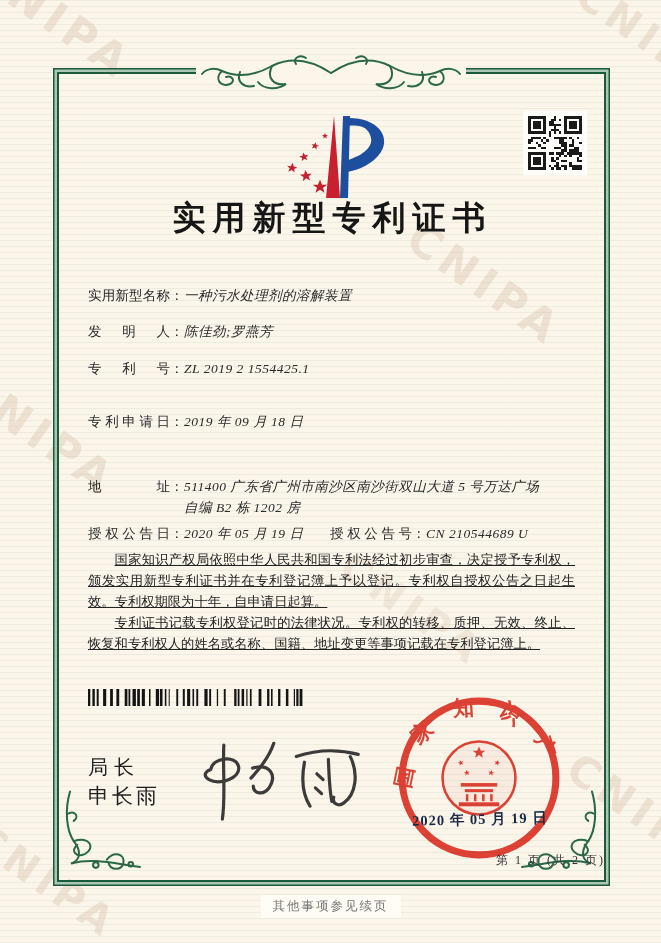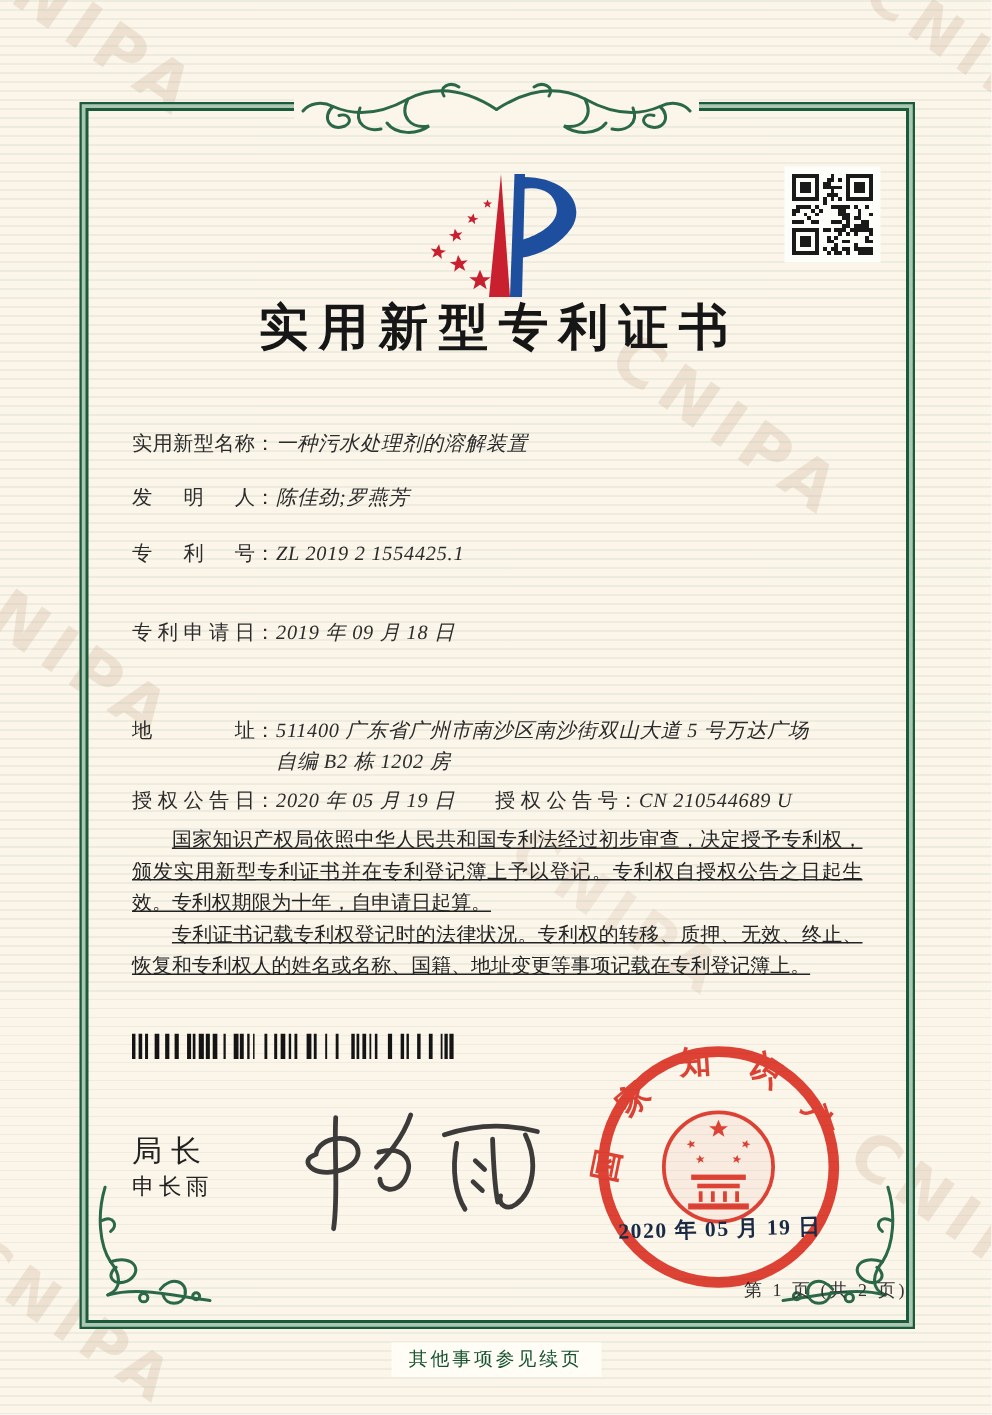--- a/index.html
+++ b/index.html
@@ -35,28 +35,28 @@
   .frow{position:absolute; left:0; font-size:13.5px; white-space:nowrap;}
   .flabel{display:inline-block; width:82px; text-align:justify; text-align-last:justify; vertical-align:top;}
   .fcolon{display:inline-block; width:14px;}
   .fvalue{letter-spacing:0.5px;font-style:italic;}
   .addr2{padding-left:96px;}
   .grant2{position:absolute; left:242px; top:0;}
   .paras{left:88px; top:549px; width:487px; font-size:13.3px; line-height:21px; text-align:justify; color:#242424;}
   .paras p{margin:0; text-indent:2em;text-decoration:underline;}
   .barcode{left:88px; top:689px; width:215px; height:17px;}
   .director-title{left:88px; top:754px; font-size:20px; letter-spacing:6px; font-family:"Liberation Sans","DejaVu Sans",sans-serif; color:#222;}
-  .director-name{left:88px; top:782px; font-size:15px; letter-spacing:3px; font-family:"Liberation Sans","DejaVu Sans",sans-serif; color:#222;}
+  .director-name{left:88px; top:782px; font-size:21px; letter-spacing:3px; font-family:"Liberation Sans","DejaVu Sans",sans-serif; color:#222;}
   .signature{left:193px; top:733px; width:180px; height:90px; z-index:3;}
   .seal{left:393px; top:692px; width:172px; height:172px; z-index:3; mix-blend-mode:multiply;}
   .seal-date{left:405px; top:810px; width:150px; text-align:center; z-index:4;
     font-size:14.5px; letter-spacing:1px; color:#1b2a44; transform:rotate(-1.5deg); font-weight:bold;}
   .page-indicator{left:60px; right:56px; top:852px; text-align:right; font-size:12px; letter-spacing:2px; color:#333;}
   .footer-note{left:0; right:0; top:895px; text-align:center; z-index:2;}
-  .footer-note span{display:inline-block; background:#fffdf6; padding:3px 12px; font-size:12.5px; letter-spacing:2px; color:#14532d;}
+  .footer-note span{display:inline-block; background:#fffdf6; padding:3px 12px; font-size:12.5px; letter-spacing:2px; color:#737373;}
   .ornament{left:50%; top:50px; transform:translateX(-50%); z-index:2;}
   .flourish{z-index:2;}
   svg{display:block;}
 </style>
 </head>
 <body>
 
 <div class="page">
 
   <span class="wm" style="left:-34px; top:-8px; font-size:44px;">CNIPA</span>

